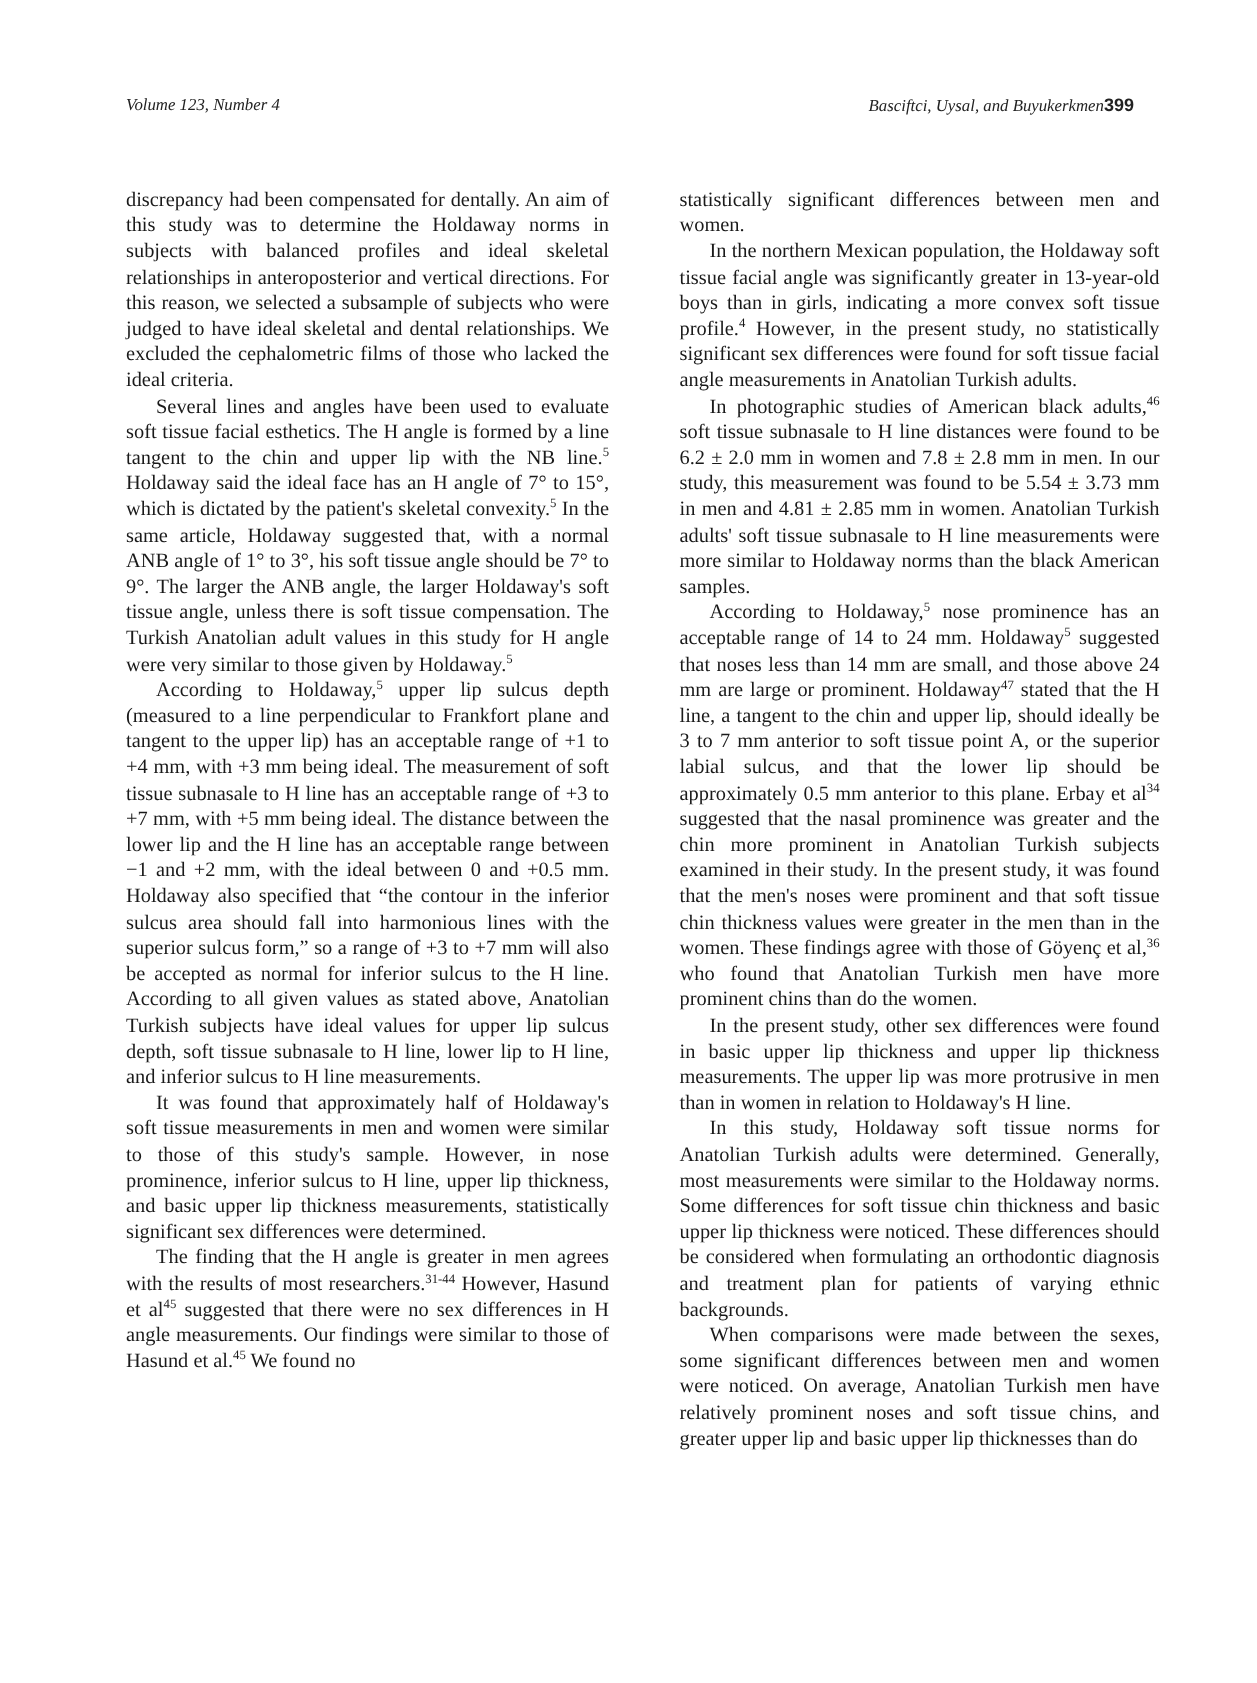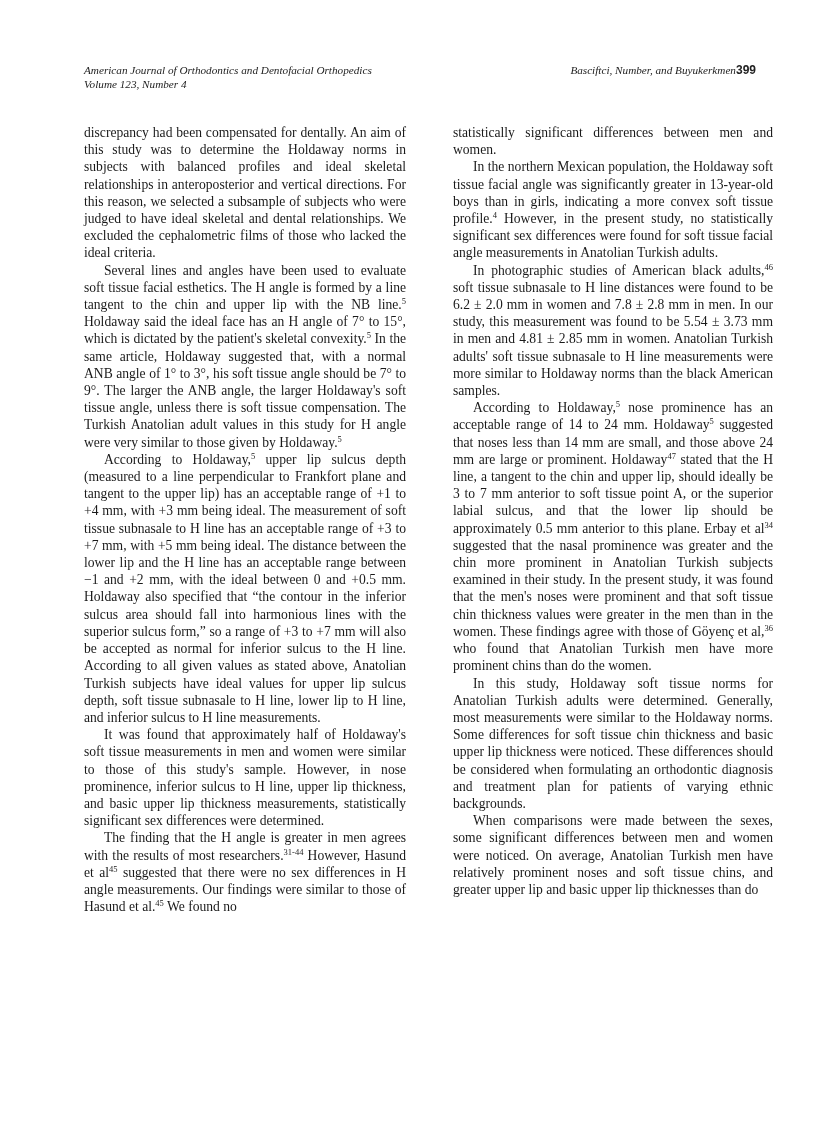--- a/index.html
+++ b/index.html
@@ -14,36 +14,36 @@
   .col p { margin:0; }
   .col p.ind { text-indent:20px; }
   sup { font-size:8.5px; line-height:0; vertical-align:5px; }
   h2.sec { font-family:"Liberation Sans", sans-serif; font-weight:bold; font-size:12.5px; margin:10px 0 8px 0; line-height:14px; text-align:left; letter-spacing:0.1px; }
 </style>
 </head>
 <body>
 
 <div class="header">
   <div class="hl">
-    <div>American Journal of Orthodontics and Dentofacial Orthopedics</div>
     <div>Volume 123, Number 4</div>
   </div>
   <div class="hr">
-    <span>Basciftci, Number, and Buyukerkmen</span><span class="pn">399</span>
+    <span>Basciftci, Uysal, and Buyukerkmen</span><span class="pn">399</span>
   </div>
 </div>
 
 <div class="col left">
   <p>discrepancy had been compensated for dentally. An aim of this study was to determine the Holdaway norms in subjects with balanced profiles and ideal skeletal relationships in anteroposterior and vertical directions. For this reason, we selected a subsample of subjects who were judged to have ideal skeletal and dental relationships. We excluded the cephalometric films of those who lacked the ideal criteria.</p>
   <p class="ind"><span>Several lines and angles have been used to evaluate soft tissue facial esthetics. The H angle is formed by a line tangent to the chin and upper lip with the NB line.</span><sup>5</sup><span> Holdaway said the ideal face has an H angle of 7° to 15°, which is dictated by the patient's skeletal convexity.</span><sup>5</sup><span> In the same article, Holdaway suggested that, with a normal ANB angle of 1° to 3°, his soft tissue angle should be 7° to 9°. The larger the ANB angle, the larger Holdaway's soft tissue angle, unless there is soft tissue compensation. The Turkish Anatolian adult values in this study for H angle were very similar to those given by Holdaway.</span><sup>5</sup></p>
   <p class="ind"><span>According to Holdaway,</span><sup>5</sup><span> upper lip sulcus depth (measured to a line perpendicular to Frankfort plane and tangent to the upper lip) has an acceptable range of +1 to +4 mm, with +3 mm being ideal. The measurement of soft tissue subnasale to H line has an acceptable range of +3 to +7 mm, with +5 mm being ideal. The distance between the lower lip and the H line has an acceptable range between −1 and +2 mm, with the ideal between 0 and +0.5 mm. Holdaway also specified that “the contour in the inferior sulcus area should fall into harmonious lines with the superior sulcus form,” so a range of +3 to +7 mm will also be accepted as normal for inferior sulcus to the H line. According to all given values as stated above, Anatolian Turkish subjects have ideal values for upper lip sulcus depth, soft tissue subnasale to H line, lower lip to H line, and inferior sulcus to H line measurements.</span></p>
   <p class="ind">It was found that approximately half of Holdaway's soft tissue measurements in men and women were similar to those of this study's sample. However, in nose prominence, inferior sulcus to H line, upper lip thickness, and basic upper lip thickness measurements, statistically significant sex differences were determined.</p>
   <p class="ind"><span>The finding that the H angle is greater in men agrees with the results of most researchers.</span><sup>31-44</sup><span> However, Hasund et al</span><sup>45</sup><span> suggested that there were no sex differences in H angle measurements. Our findings were similar to those of Hasund et al.</span><sup>45</sup><span> We found no</span></p>
 </div>
 
 <div class="col right">
   <p>statistically significant differences between men and women.</p>
   <p class="ind"><span>In the northern Mexican population, the Holdaway soft tissue facial angle was significantly greater in 13-year-old boys than in girls, indicating a more convex soft tissue profile.</span><sup>4</sup><span> However, in the present study, no statistically significant sex differences were found for soft tissue facial angle measurements in Anatolian Turkish adults.</span></p>
   <p class="ind"><span>In photographic studies of American black adults,</span><sup>46</sup><span> soft tissue subnasale to H line distances were found to be 6.2 ± 2.0 mm in women and 7.8 ± 2.8 mm in men. In our study, this measurement was found to be 5.54 ± 3.73 mm in men and 4.81 ± 2.85 mm in women. Anatolian Turkish adults' soft tissue subnasale to H line measurements were more similar to Holdaway norms than the black American samples.</span></p>
   <p class="ind"><span>According to Holdaway,</span><sup>5</sup><span> nose prominence has an acceptable range of 14 to 24 mm. Holdaway</span><sup>5</sup><span> suggested that noses less than 14 mm are small, and those above 24 mm are large or prominent. Holdaway</span><sup>47</sup><span> stated that the H line, a tangent to the chin and upper lip, should ideally be 3 to 7 mm anterior to soft tissue point A, or the superior labial sulcus, and that the lower lip should be approximately 0.5 mm anterior to this plane. Erbay et al</span><sup>34</sup><span> suggested that the nasal prominence was greater and the chin more prominent in Anatolian Turkish subjects examined in their study. In the present study, it was found that the men's noses were prominent and that soft tissue chin thickness values were greater in the men than in the women. These findings agree with those of Göyenç et al,</span><sup>36</sup><span> who found that Anatolian Turkish men have more prominent chins than do the women.</span></p>
+  <p class="ind">In the present study, other sex differences were found in basic upper lip thickness and upper lip thickness measurements. The upper lip was more protrusive in men than in women in relation to Holdaway's H line.</p>
   <p class="ind">In this study, Holdaway soft tissue norms for Anatolian Turkish adults were determined. Generally, most measurements were similar to the Holdaway norms. Some differences for soft tissue chin thickness and basic upper lip thickness were noticed. These differences should be considered when formulating an orthodontic diagnosis and treatment plan for patients of varying ethnic backgrounds.</p>
   <p class="ind">When comparisons were made between the sexes, some significant differences between men and women were noticed. On average, Anatolian Turkish men have relatively prominent noses and soft tissue chins, and greater upper lip and basic upper lip thicknesses than do</p>
 </div>
 
 </body></html>

